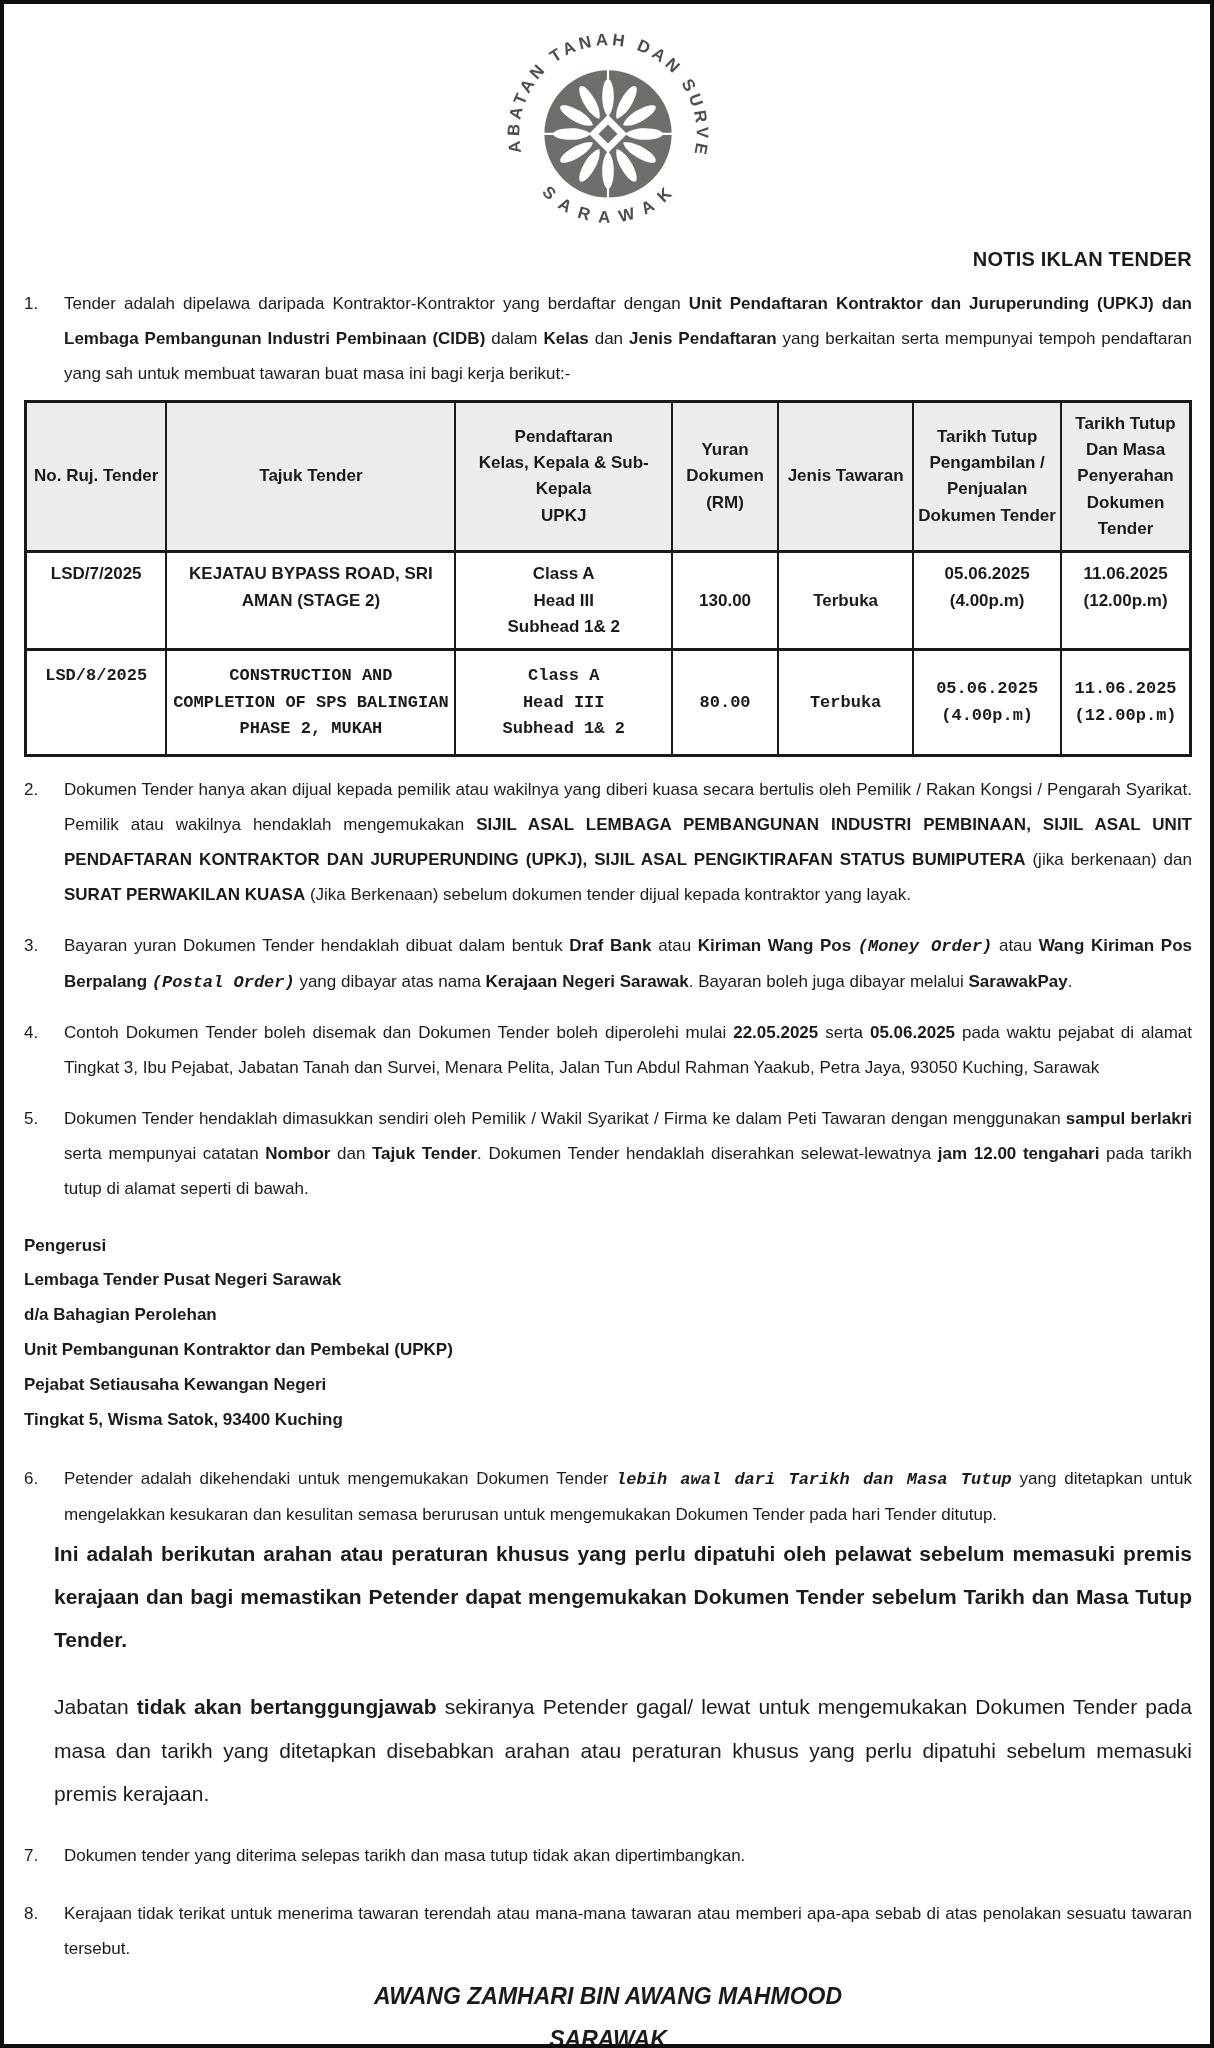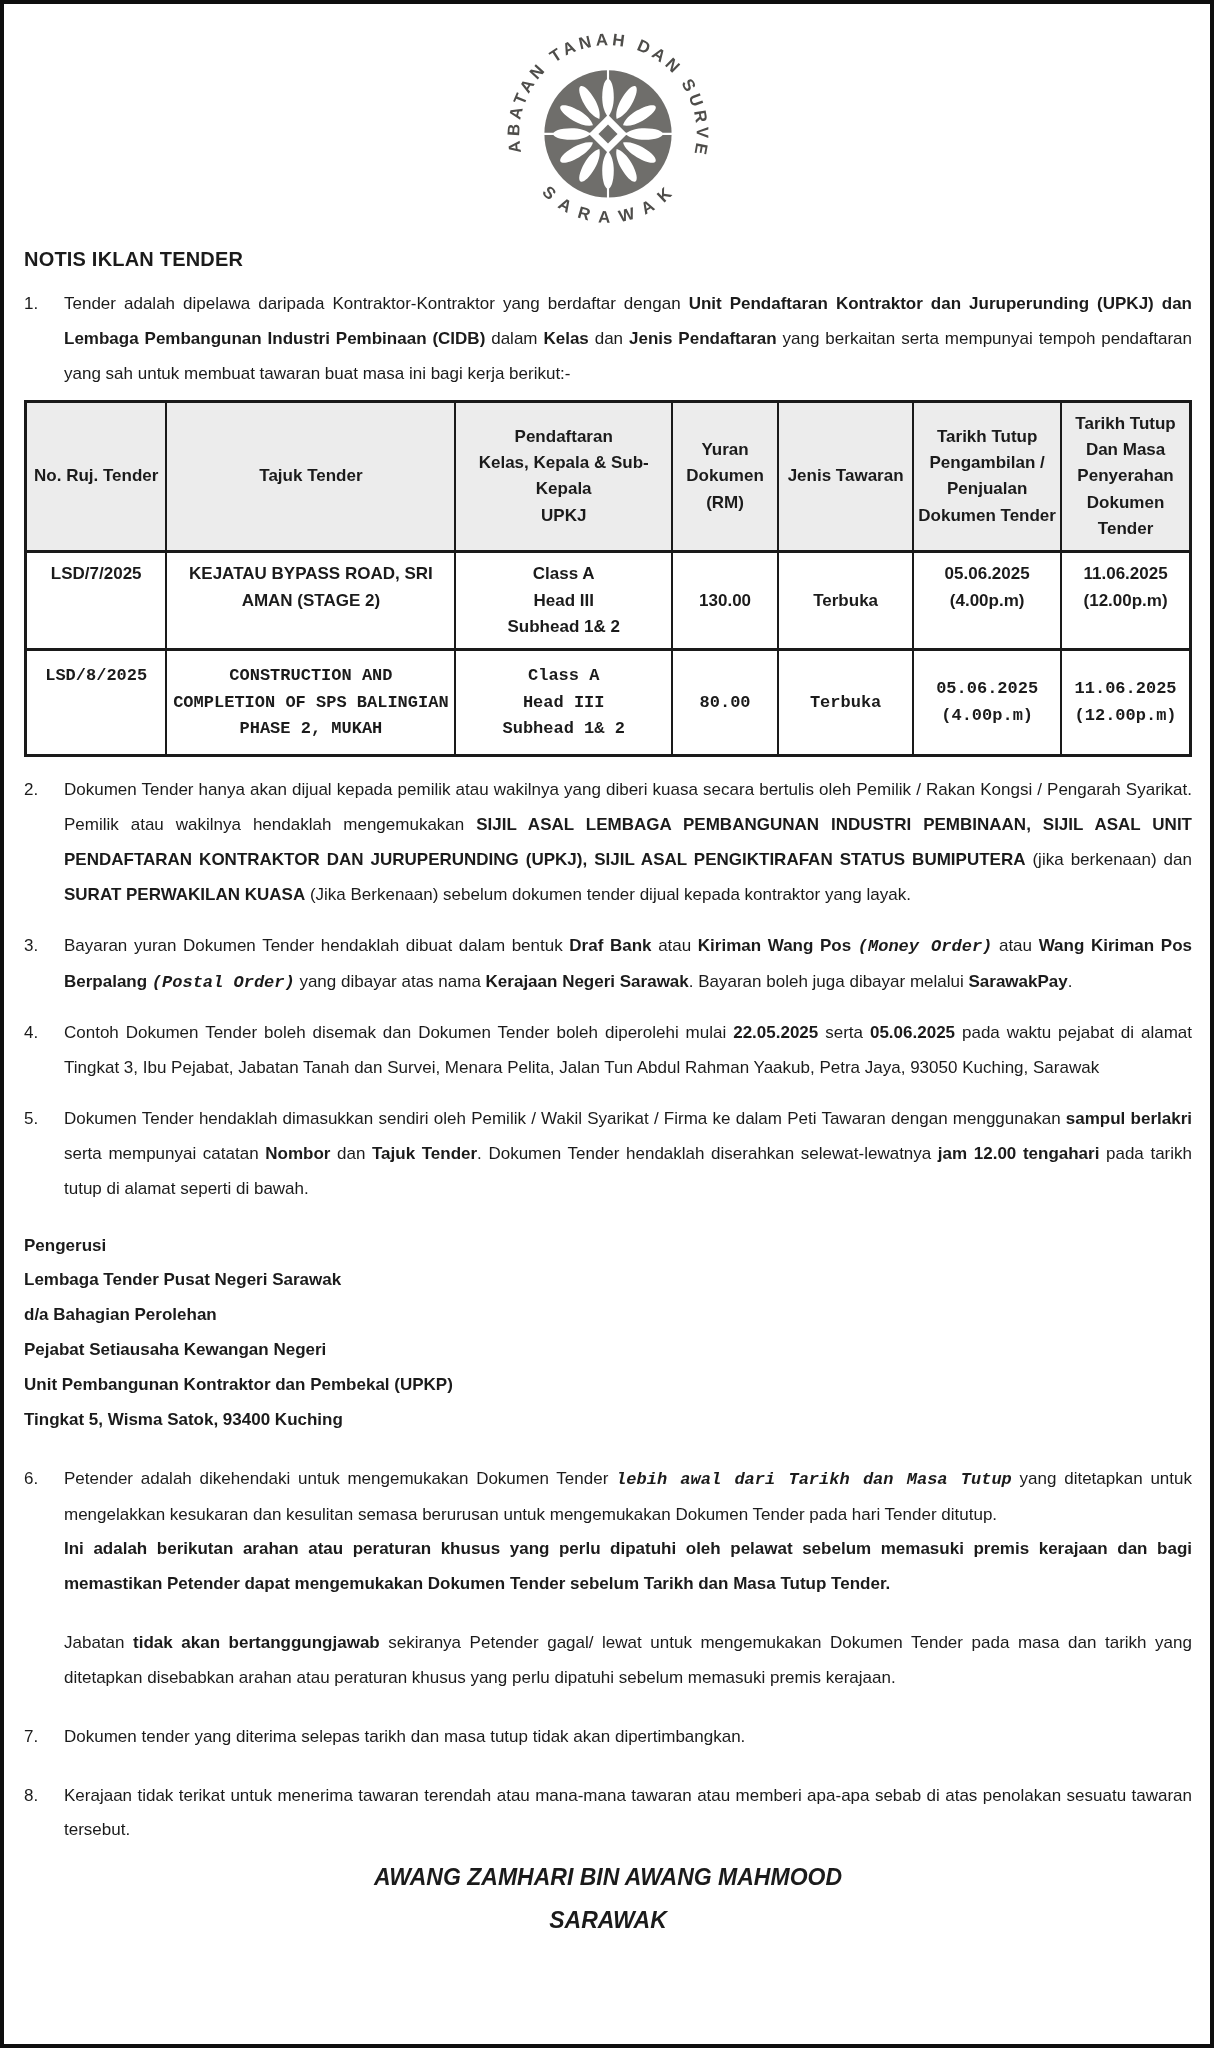--- a/index.html
+++ b/index.html
@@ -4,25 +4,25 @@
 <style>
   html, body { margin:0; padding:0; background:#ffffff; }
   body { font-family:"Liberation Sans","DejaVu Sans",sans-serif; color:#1b1b1b; }
   .page {
     position:relative; width:1214px; height:2048px; box-sizing:border-box;
     border:4px solid #0e0e0e; padding:22px 18px 8px 20px; overflow:hidden;
     background:#ffffff;
   }
   .seal { display:block; width:212px; height:212px; margin:0 auto; }
   .seal text { font-family:"Liberation Sans","DejaVu Sans",sans-serif; font-weight:bold; }
-  .doc-title { text-align:left; font-weight:bold; font-size:20px; margin-top:10px; letter-spacing:.2px; }
+  .doc-title { text-align:right; font-weight:bold; font-size:20px; margin-top:10px; letter-spacing:.2px; }
   .item { display:flex; margin-top:16px; font-size:17px; line-height:2.05; }
   .item .num { flex:0 0 40px; }
   .item .txt { flex:1; text-align:justify; }
-  .cont { margin-left:40px; font-size:17px; line-height:2.05; text-align:justify; }
+  .cont { margin-left:30px; font-size:21px; line-height:2.05; text-align:justify; }
   .mt24 { margin-top:24px; }
   .b { font-weight:bold; }
   .i { font-style:italic;font-family:Liberation Mono, monospace; }
   table.tender { width:100%; border-collapse:collapse; table-layout:fixed; margin-top:8px; border:3px solid #1a1a1a; }
   .tender th, .tender td {
     border:2px solid #1a1a1a; font-weight:bold; font-size:17px; text-align:center;
     line-height:1.55; padding:8px 4px; overflow:hidden;
   }
   .tender thead th { background:#ececec; vertical-align:middle; border-bottom:3px solid #1a1a1a; height:128px; }
   .tender td { vertical-align:middle; }
@@ -161,22 +161,22 @@
 
   <div class="item">
     <div class="num">5.</div>
     <div class="txt"><span>Dokumen Tender hendaklah dimasukkan sendiri oleh Pemilik / Wakil Syarikat / Firma ke dalam Peti Tawaran dengan menggunakan </span><span class="b">sampul berlakri</span><span> serta mempunyai catatan </span><span class="b">Nombor</span><span> dan </span><span class="b">Tajuk Tender</span><span>. Dokumen Tender hendaklah diserahkan selewat-lewatnya </span><span class="b">jam 12.00 tengahari</span><span> pada tarikh tutup di alamat seperti di bawah.</span></div>
   </div>
 
   <div class="address">
     <div>Pengerusi</div>
     <div>Lembaga Tender Pusat Negeri Sarawak</div>
     <div>d/a Bahagian Perolehan</div>
+    <div>Unit Pembangunan Kontraktor dan Pembekal (UPKP)</div>
     <div>Pejabat Setiausaha Kewangan Negeri</div>
-    <div>Unit Pembangunan Kontraktor dan Pembekal (UPKP)</div>
     <div>Tingkat 5, Wisma Satok, 93400 Kuching</div>
   </div>
 
   <div class="item mt24">
     <div class="num">6.</div>
     <div class="txt"><span>Petender adalah dikehendaki untuk mengemukakan Dokumen Tender </span><span class="b i">lebih awal dari Tarikh dan Masa Tutup</span><span> yang ditetapkan untuk mengelakkan kesukaran dan kesulitan semasa berurusan untuk mengemukakan Dokumen Tender pada hari Tender ditutup.</span></div>
   </div>
   <div class="cont"><span class="b">Ini adalah berikutan arahan atau peraturan khusus yang perlu dipatuhi oleh pelawat sebelum memasuki premis kerajaan dan bagi memastikan Petender dapat mengemukakan Dokumen Tender sebelum Tarikh dan Masa Tutup Tender.</span></div>
   <div class="cont mt24"><span>Jabatan </span><span class="b">tidak akan bertanggungjawab</span><span> sekiranya Petender gagal/ lewat untuk mengemukakan Dokumen Tender pada masa dan tarikh yang ditetapkan disebabkan arahan atau peraturan khusus yang perlu dipatuhi sebelum memasuki premis kerajaan.</span></div>
 

